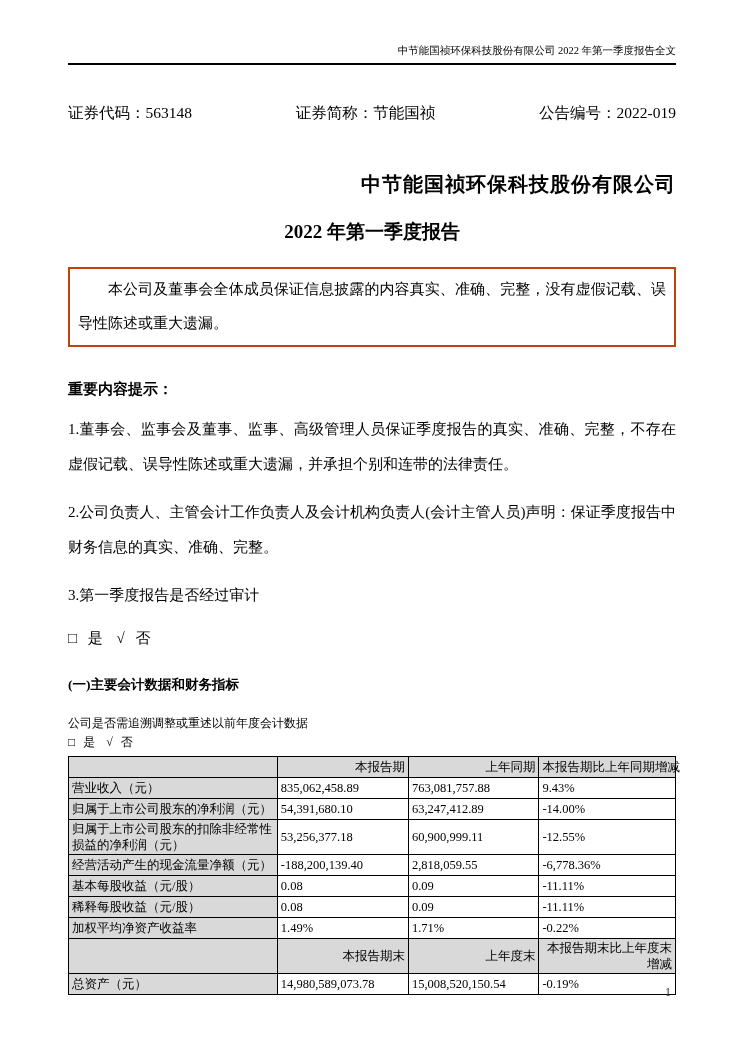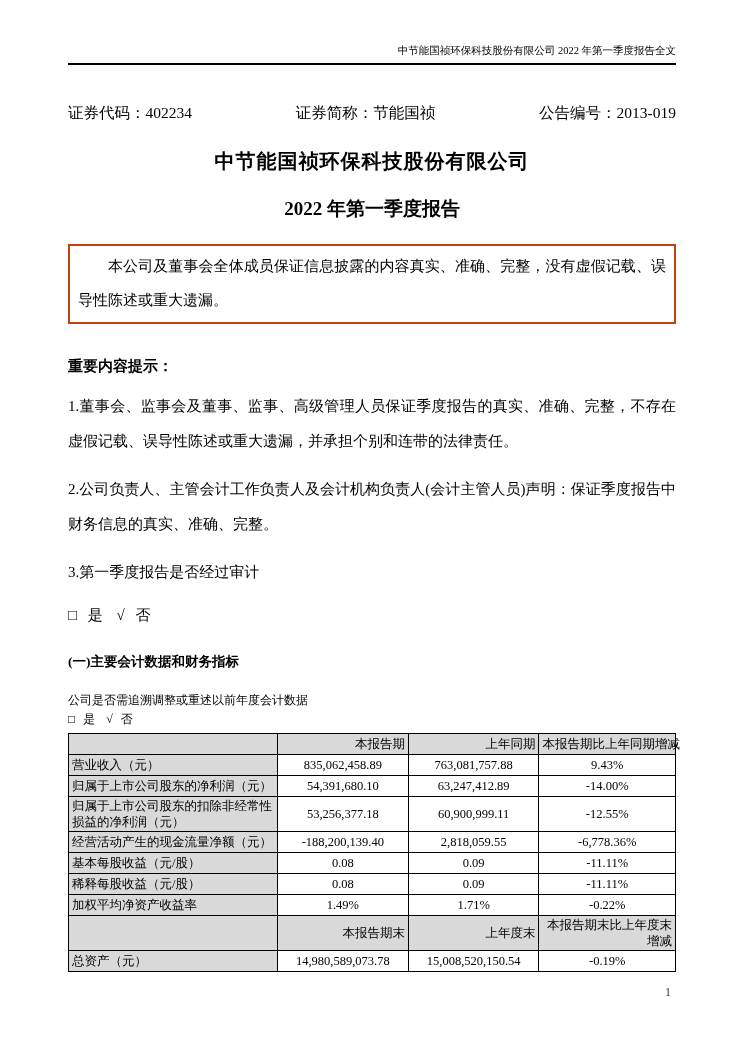--- a/index.html
+++ b/index.html
@@ -21,22 +21,22 @@
     border-bottom:2px solid #000;
   }
   .meta-row {
     display:flex;
     justify-content:space-between;
     margin-top:38px;
     font-size:15.5px;
     line-height:20px;
   }
   .title {
-    margin-top:25px;
-    text-align:center;
+    margin-top:48px;
+    text-align:right;
     font-size:20px;
     font-weight:bold;
     letter-spacing:1px;
   }
   .subtitle {
     margin-top:21px;
     text-align:center;
     font-size:19px;
     font-weight:bold;
   }
@@ -100,43 +100,43 @@
   }
   table.fin td {
     border:1px solid #000;
     padding:1px 3px;
     height:21px;
     line-height:16px;
     vertical-align:middle;
   }
   td.c-head  { background:#d9d9d9; text-align:right; }
   td.c-label { background:#d9d9d9; text-align:left; padding-left:5px; }
-  td.c-num   { background:#ffffff; text-align:center; padding-right:3px; }
+  td.c-num   { background:#ffffff; text-align:left; padding-right:3px; }
   td.nowrap  { white-space:nowrap; }
   .page-number {
     position:absolute;
     top:985px;
     right:72px;
     font-size:12px;
     color:#333;
   }
 </style>
 </head>
 <body>
 
 <div class="page">
 
   <div class="doc-header">
     <span>中节能国祯环保科技股份有限公司 2022 年第一季度报告全文</span>
   </div>
 
   <div class="meta-row">
-    <span>证券代码：402234</span>
+    <span>证券代码：563148</span>
     <span>证券简称：节能国祯</span>
-    <span>公告编号：2013-019</span>
+    <span>公告编号：2022-019</span>
   </div>
 
   <div class="title">中节能国祯环保科技股份有限公司</div>
   <div class="subtitle">2022 年第一季度报告</div>
 
   <div class="notice-box">
     <p>本公司及董事会全体成员保证信息披露的内容真实、准确、完整，没有虚假记载、误导性陈述或重大遗漏。</p>
   </div>
 
   <div class="notes-heading">重要内容提示：</div>

